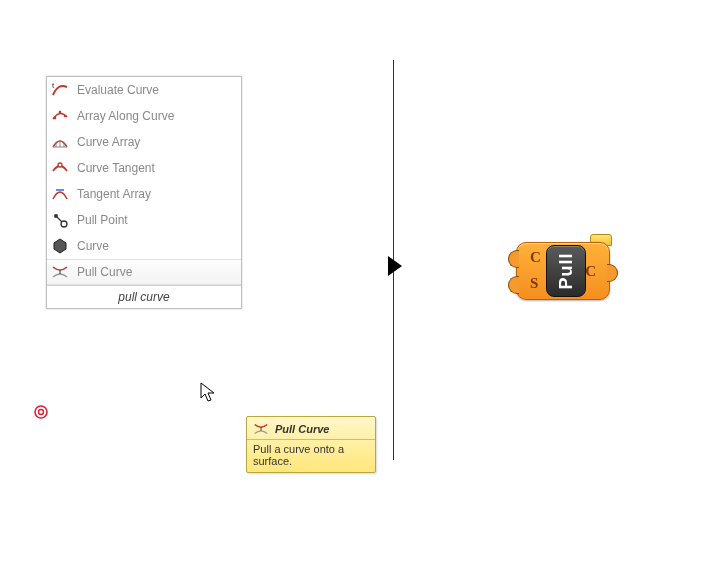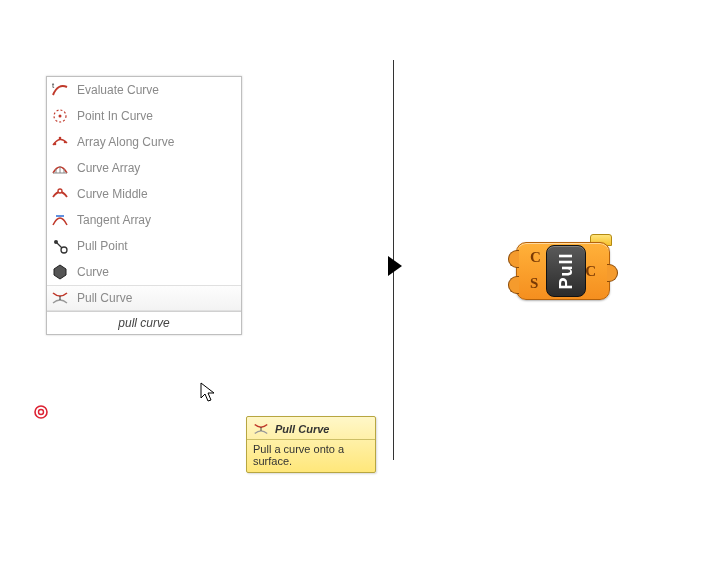--- a/index.html
+++ b/index.html
@@ -206,29 +206,20 @@
     <div class="suggest-item">
       <span class="icon">
         <svg width="18" height="18" viewBox="0 0 18 18">
             <path d="M2 14 Q7 2 16 6" fill="none" stroke="#c0392b" stroke-width="2"></path>
             <text x="1" y="7" font-size="8" fill="#333">t</text>
           </svg>
       </span>
       <span class="label">Evaluate Curve</span>
     </div>
 
-    <div class="suggest-item">
-      <span class="icon">
-        <svg width="18" height="18" viewBox="0 0 18 18">
-            <circle cx="9" cy="9" r="6" fill="none" stroke="#c0392b" stroke-width="1.2" stroke-dasharray="2 2"></circle>
-            <circle cx="9" cy="9" r="1.5" fill="#c0392b"></circle>
-          </svg>
-      </span>
-      <span class="label">Point In Curve</span>
-    </div>
 
 
     <div class="suggest-item">
       <span class="icon">
         <svg width="18" height="18" viewBox="0 0 18 18">
             <path d="M2 12 Q9 2 16 10" fill="none" stroke="#c0392b" stroke-width="1.5"></path>
             <circle cx="4" cy="11" r="1.3" fill="#c0392b"></circle>
             <circle cx="9" cy="5" r="1.3" fill="#c0392b"></circle>
             <circle cx="14" cy="9" r="1.3" fill="#c0392b"></circle>
           </svg>
@@ -247,21 +238,21 @@
       <span class="label">Curve Array</span>
     </div>
 
     <div class="suggest-item">
       <span class="icon">
         <svg width="18" height="18" viewBox="0 0 18 18">
             <path d="M2 12 Q9 2 16 12" fill="none" stroke="#c0392b" stroke-width="1.8"></path>
             <circle cx="9" cy="6" r="2" fill="#fff" stroke="#c0392b" stroke-width="1.3"></circle>
           </svg>
       </span>
-      <span class="label">Curve Middle</span>
+      <span class="label">Curve Tangent</span>
     </div>
 
 
     <div class="suggest-item">
       <span class="icon">
         <svg width="18" height="18" viewBox="0 0 18 18">
             <path d="M2 14 Q9 0 16 14" fill="none" stroke="#c0392b" stroke-width="1.5"></path>
             <line x1="5" y1="5" x2="13" y2="5" stroke="#2b6cd4" stroke-width="1.5"></line>
           </svg>
       </span>

